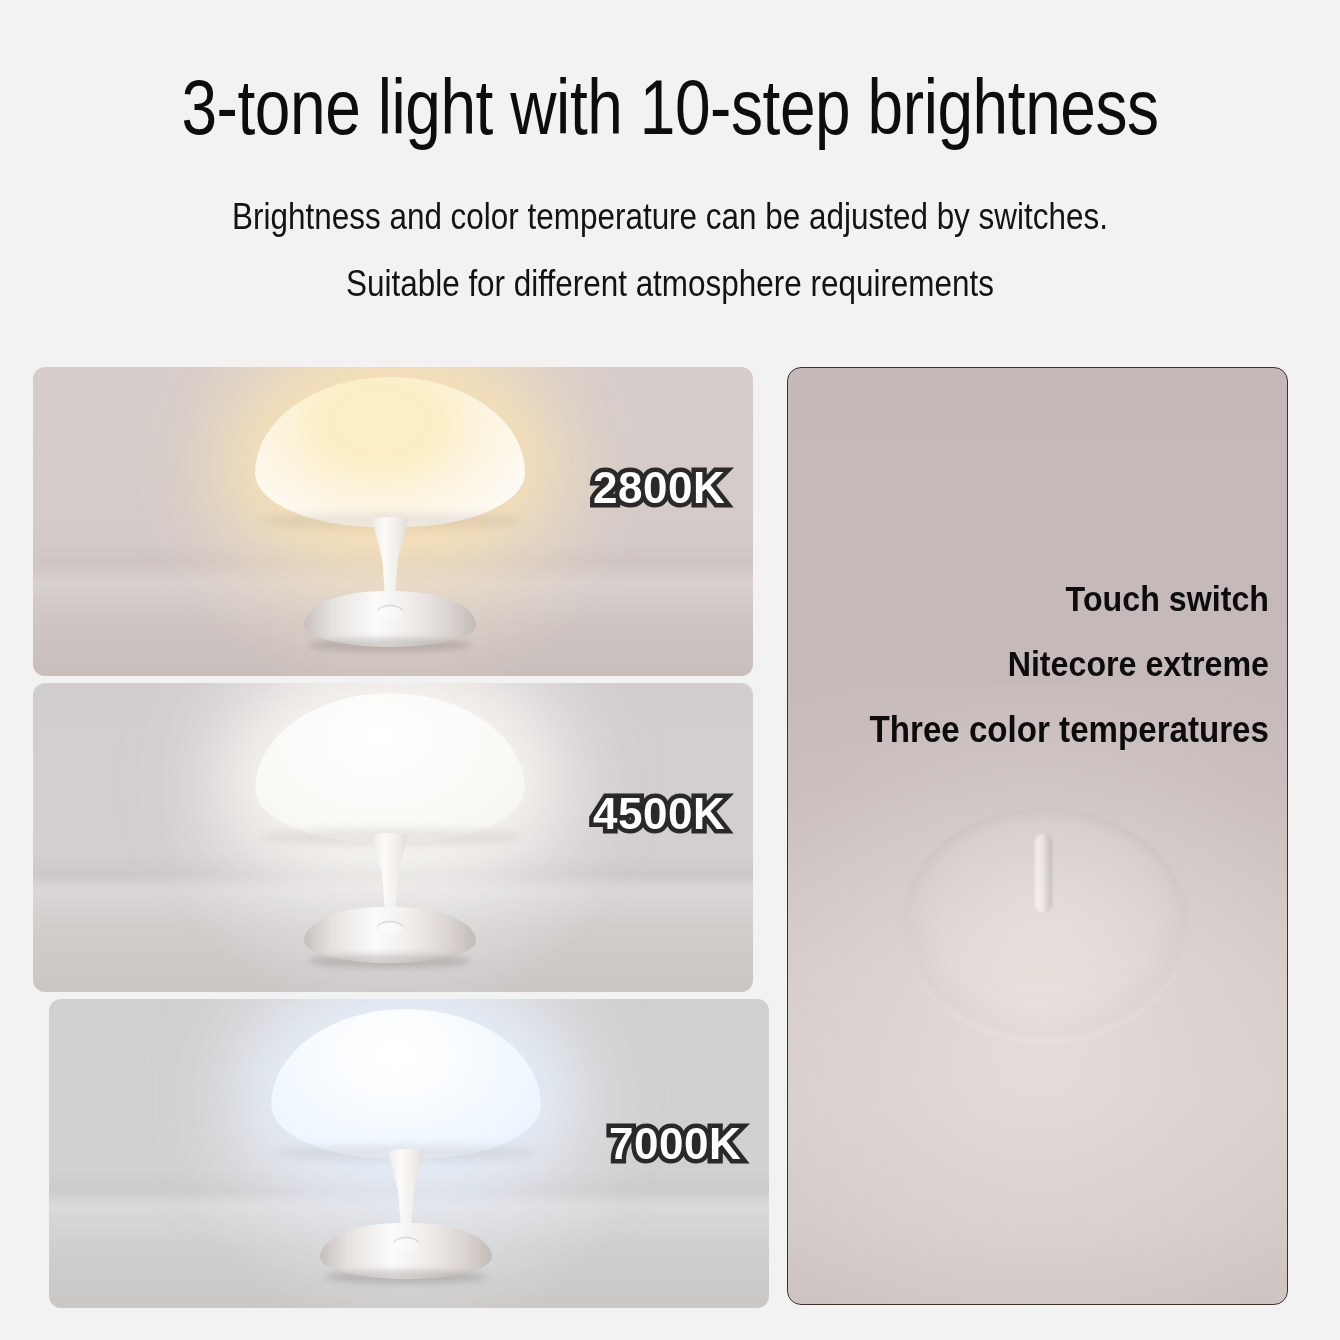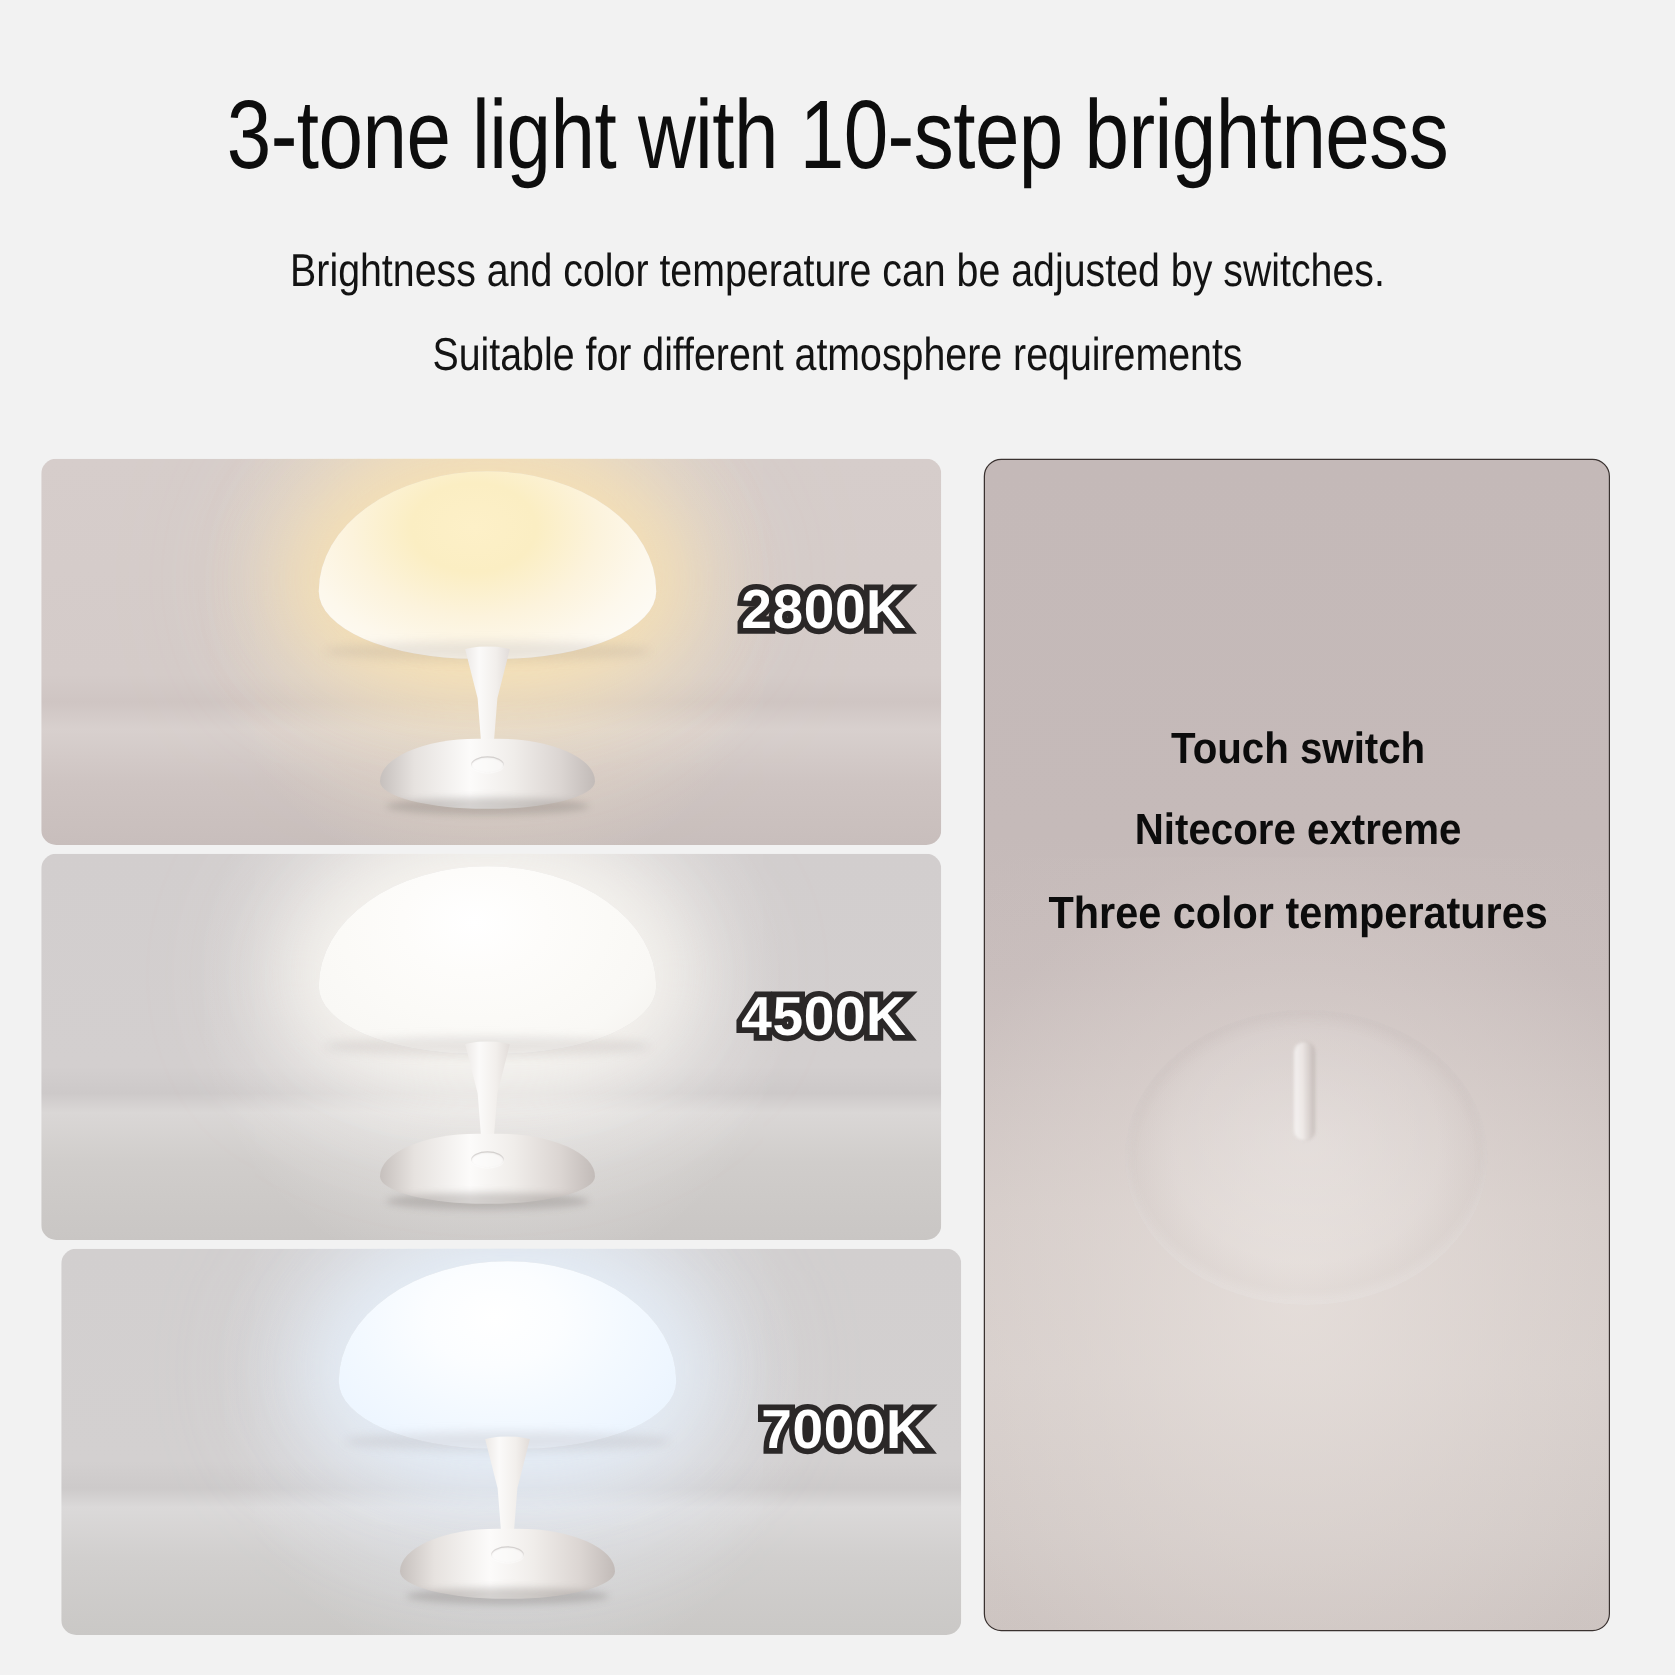--- a/index.html
+++ b/index.html
@@ -275,21 +275,21 @@
         rgba(233,226,222,0.75) 0%,
         rgba(226,218,214,0.42) 38%,
         rgba(210,201,197,0.10) 66%,
         rgba(200,191,187,0) 82%);
   }
   .feature-list {
     position: absolute;
     left: 0;
     top: 213px;
     width: 501px;
-    text-align: center;
+    text-align: right;
   }
   .feature {
     font-size: 35px;
     font-weight: 700;
     color: #0c0c0c;
     line-height: 1.0;
     white-space: nowrap;
     transform: scaleX(0.92);
   }
   .feature.f1 { }

